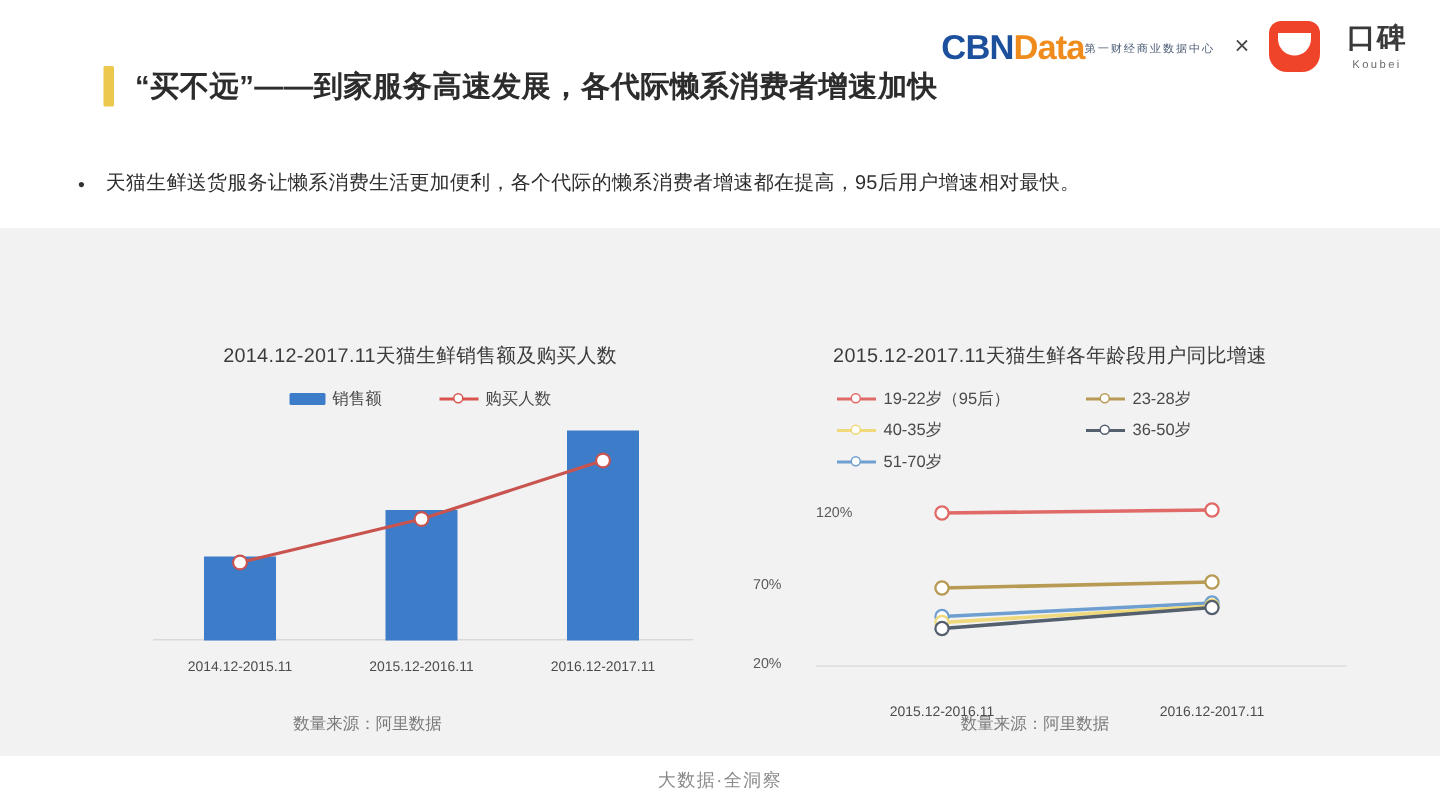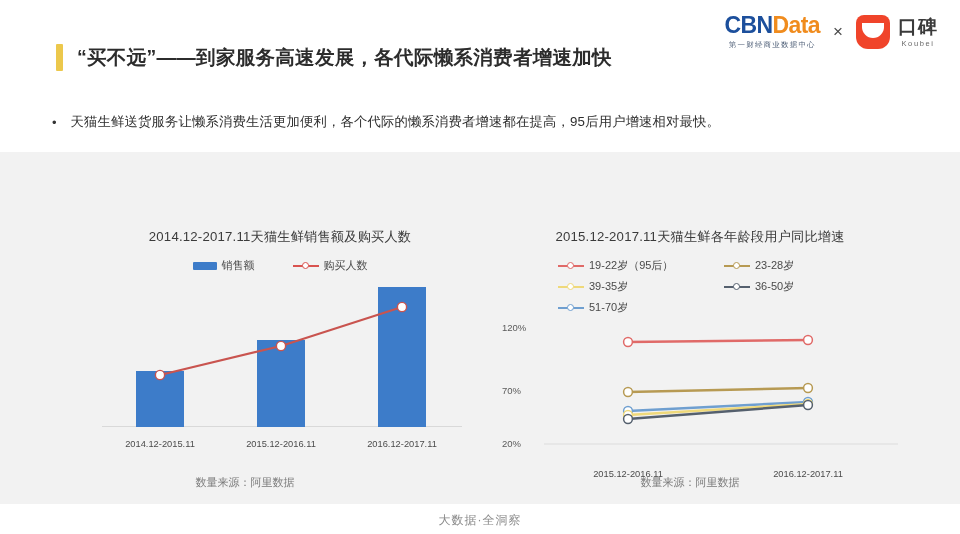--- a/index.html
+++ b/index.html
@@ -13,47 +13,47 @@
     position: relative;
     width: 960px; height: 534px;
     background: #ffffff;
   }
 
   
   .brand {
     position: absolute; top: 14px; right: 22px;
     display: flex; align-items: center; gap: 13px;
   }
-  .cbn { display: flex; flex-direction: column; align-items: center; }
+  .cbn { display: flex; align-items: center; }
   .cbn-word { font-size: 23px; font-weight: bold; letter-spacing: -0.6px; line-height: 1; }
   .cbn-word .b1 { color: #1c4f9c; }
   .cbn-word .b2 { color: #f08c1e; }
   .cbn-sub {
     font-size: 7.5px; color: #4a5b74; letter-spacing: 1.2px;
     margin-top: 3px; transform: scaleY(0.95);
   }
   .brand-x { font-size: 17px; color: #4a4a4a; font-weight: 300; }
-  .koubei { display: flex; align-items: center; gap: 8px; }
+  .koubei { display: flex; align-items: center; gap: 18px; }
   .kb-mark {
     width: 34px; height: 34px; border-radius: 8px 8px 12px 12px;
     background: #f0442a; position: relative; overflow: hidden;
   }
   .kb-mark::after {
     content: ""; position: absolute;
     left: 6px; top: 8px; width: 22px; height: 15px;
     border-radius: 0 0 22px 22px;
     background: #ffffff;
   }
   .kb-text { display: flex; flex-direction: column; align-items: center; }
   .kb-cn { font-size: 19px; font-weight: bold; color: #3a3a3a; line-height: 1; letter-spacing: 1px; }
   .kb-en { font-size: 7.5px; color: #6a6a6a; letter-spacing: 1.6px; margin-top: 3px; }
 
   
   .title-row {
-    position: absolute; left: 56px; top: 44px;
+    position: absolute; left: 69px; top: 44px;
     display: flex; align-items: center; gap: 14px;
   }
   .title-bar { width: 7px; height: 27px; background: #ecc84c; border-radius: 1px; }
   .title-text {
     font-size: 19.5px; font-weight: bold; color: #2c2c2c;
     letter-spacing: 0.3px; white-space: nowrap;
   }
 
   
   .bullet-row {
@@ -221,21 +221,21 @@
             </span>
           <span class="lg-label">23-28岁</span>
         </div>
       </div>
       <div style="display:flex; gap:44px;">
         <div class="lg-item" style="width:122px;">
           <span class="lg-swatch-line" style="color:#efd97a">
               <i style="background:#efd97a"></i>
               <b></b>
             </span>
-          <span class="lg-label">39-35岁</span>
+          <span class="lg-label">40-35岁</span>
         </div>
         <div class="lg-item">
           <span class="lg-swatch-line" style="color:#55606e">
               <i style="background:#55606e"></i>
               <b></b>
             </span>
           <span class="lg-label">36-50岁</span>
         </div>
       </div>
       <div style="display:flex;">
@@ -243,21 +243,21 @@
           <span class="lg-swatch-line" style="color:#6f9fd0">
               <i style="background:#6f9fd0"></i>
               <b></b>
             </span>
           <span class="lg-label">51-70岁</span>
         </div>
       </div>
     </div>
 
     <div class="growth-plot">
-      <div class="ylab" style="top:0;">120%</div>
+      <div class="ylab" style="top:15px;margin-left:42px;">120%</div>
       <div class="ylab" style="top:63px;">70%</div>
       <div class="ylab" style="top:116px;">20%</div>
 
       <svg class="growth-svg" viewBox="0 0 400 150" preserveAspectRatio="none">
         <line x1="44" y1="117" x2="398" y2="117" stroke="#dcdcdc" stroke-width="1"></line>
 
         <g>
           <line x1="128" y1="15" x2="308" y2="13" stroke="#e06a68" stroke-width="2.4"></line>
           <circle cx="128" cy="15" r="4.4" fill="#ffffff" stroke="#e06a68" stroke-width="1.5"></circle>
           <circle cx="308" cy="13" r="4.4" fill="#ffffff" stroke="#e06a68" stroke-width="1.5"></circle>

